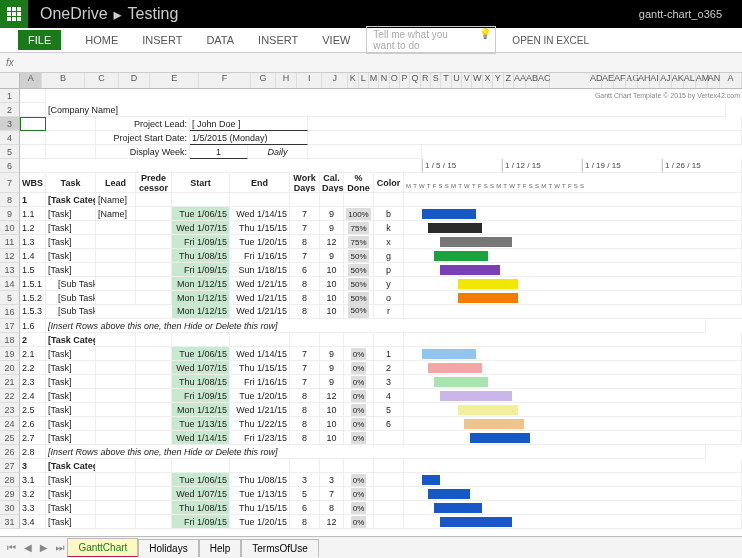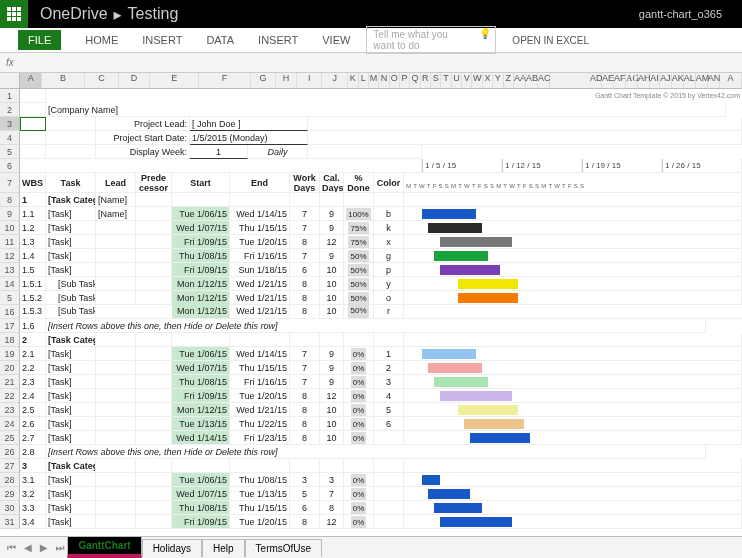--- a/index.html
+++ b/index.html
@@ -36,21 +36,21 @@
     .cell.hdr { font-weight:700; text-align:center; }
     .cell.italic { font-style:italic; }
     .mini { font-size:7px; color:#888; }
     .gantt-bar { position:absolute; height:10px; }
     .gantt { position:relative; }
     .pct { display:inline-block; background:#ddd; color:#222; padding:0 2px; font-size:8px; border-radius:1px; }
     .sheet-tabs { position:absolute; bottom:0; left:0; right:0; height:22px; background:#f4f4f4; border-top:1px solid #bbb; display:flex; align-items:center; padding:0 4px; font-size:10px; }
     .nav-arrows { display:flex; gap:2px; color:#888; }
     .nav-arrows span { padding:0 3px; cursor:pointer; }
     .sheet { padding:3px 10px; border:1px solid #bbb; border-bottom:none; background:#f4f4f4; cursor:pointer; }
-    .sheet.active { background:#000000; border-bottom:5px solid #be185d; font-weight:700; color:#1a7a1a; }
+    .sheet.active { background:#fef9c3; border-bottom:1px solid #be185d; font-weight:400; color:#1a7a1a; }
     .timeline-hdr { font-size:8px; color:#444; }
     .timeline-days { font-size:6px; color:#666; letter-spacing:0.3px; }
     
     .cA{width:26px}.cB{width:50px}.cC{width:40px}.cD{width:36px}.cE{width:58px}.cF{width:60px}.cG{width:30px}.cH{width:24px}.cI{width:30px}.cJ{width:30px}.cK{width:338px}
   </style>
 </head>
 <body>
 
 <div class="titlebar">
   <div class="app-btn">

